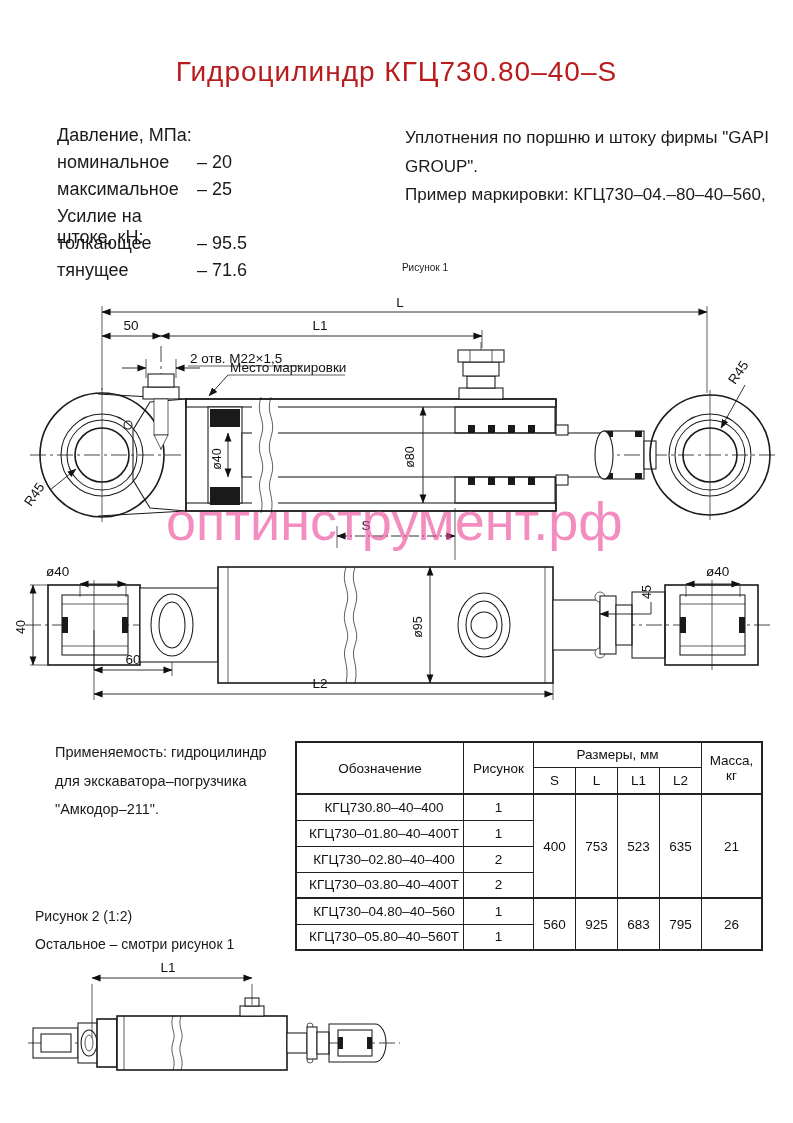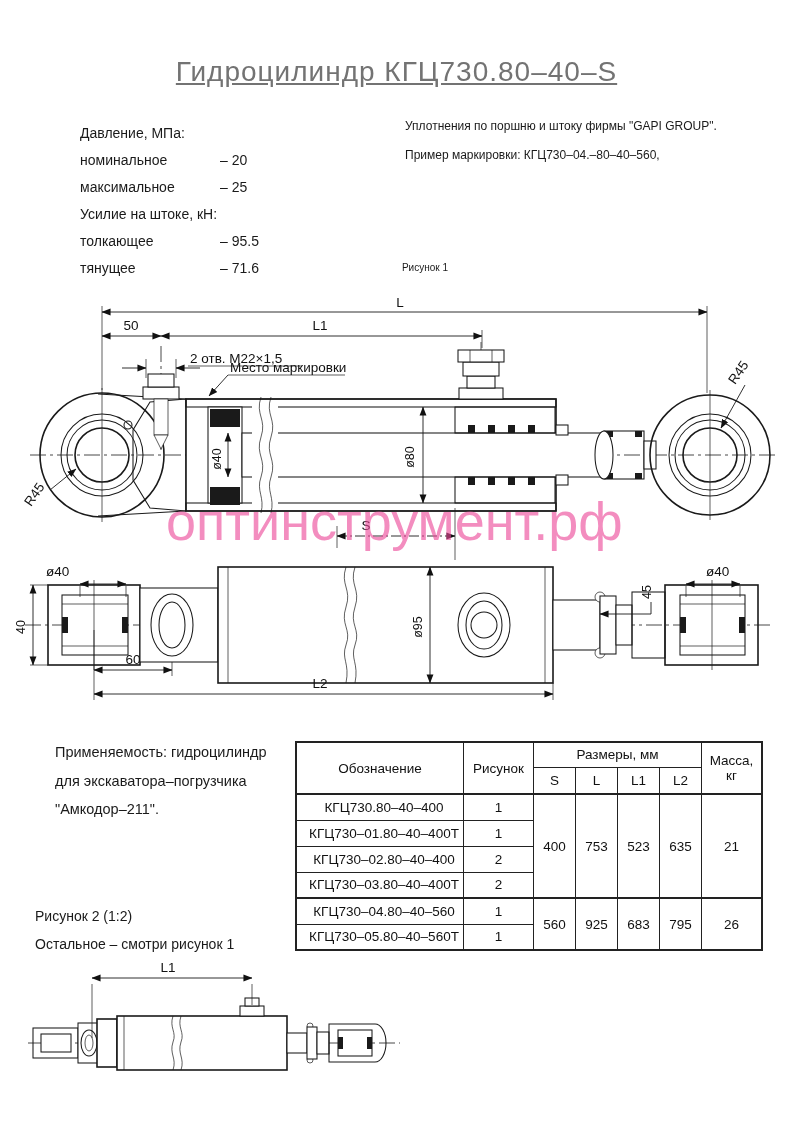--- a/index.html
+++ b/index.html
@@ -1,23 +1,23 @@
 <!DOCTYPE html>
 <html><head>
 <meta charset="utf-8">
 <style>
   html,body{margin:0;padding:0;background:#e8e8e8;}
   .page{position:relative;width:793px;height:1123px;background:#ffffff;margin:0 auto;
         font-family:"Liberation Sans",sans-serif;color:#1a1a1a;overflow:hidden;}
   .abs{position:absolute;}
-  .title{top:56px;left:0;width:793px;text-align:center;font-size:28px;letter-spacing:1px;color:#737373;text-decoration:underline;}
-  .specs{top:125px;left:80px;width:300px;font-size:14px;}
+  .title{top:56px;left:0;width:793px;text-align:center;font-size:28px;letter-spacing:1px;color:#b91c1c;}
+  .specs{top:125px;left:57px;width:300px;font-size:18px;}
   .spec-line{display:flex;height:27px;align-items:flex-start;}
   .spec-label{width:140px;}
-  .notes{top:112px;left:405px;width:385px;font-size:12px;line-height:28.5px;}
+  .notes{top:124px;left:405px;width:385px;font-size:17px;line-height:28.5px;}
   .fig1cap{top:262px;left:338px;width:110px;text-align:right;font-size:10px;}
   .apply{top:738px;left:55px;width:260px;font-size:14.5px;line-height:28.5px;}
   .fig2cap{top:903px;left:35px;width:250px;font-size:14px;line-height:27.5px;}
   .watermark{top:490px;left:166px;width:470px;font-size:54px;color:#ec4899;opacity:.62;
              letter-spacing:0px;z-index:6;pointer-events:none;white-space:nowrap;}
   svg{position:absolute;left:0;}
   .svg1{top:290px;}
   .svg2{top:950px;}
   
   .s15{stroke:#1a1a1a;stroke-width:1.6;fill:none;}

